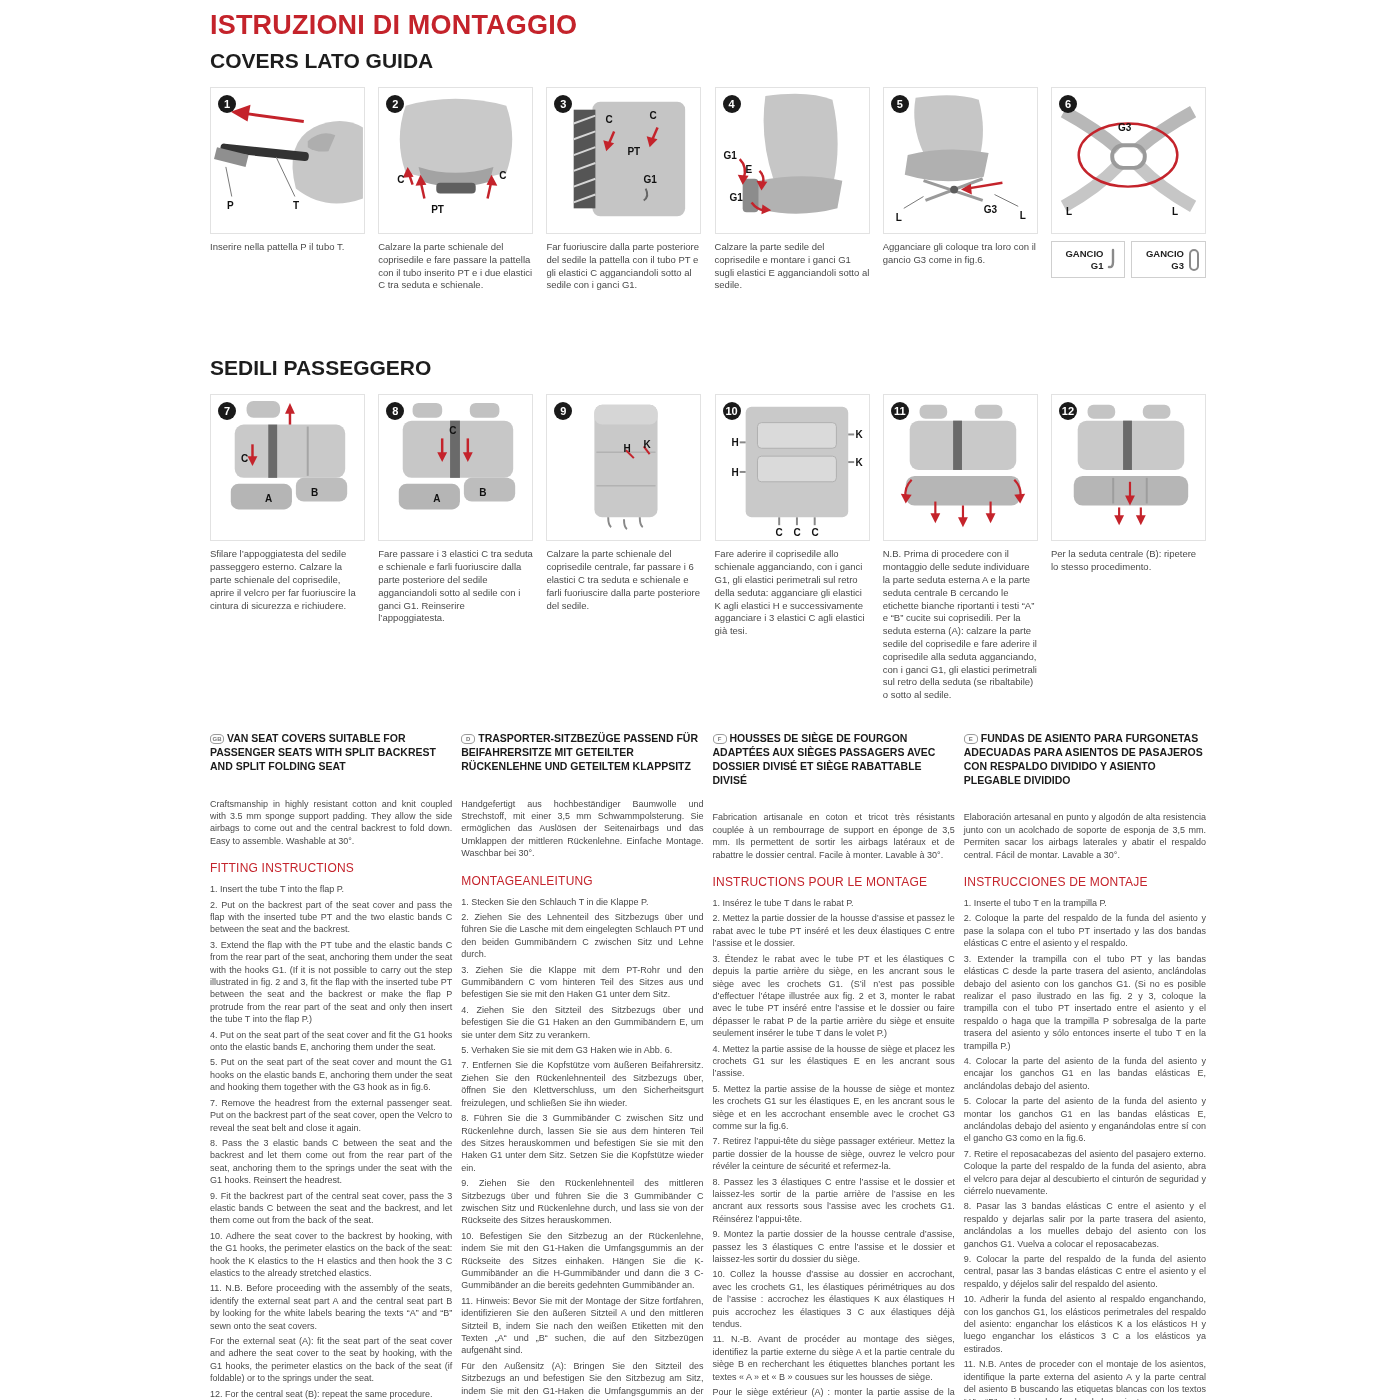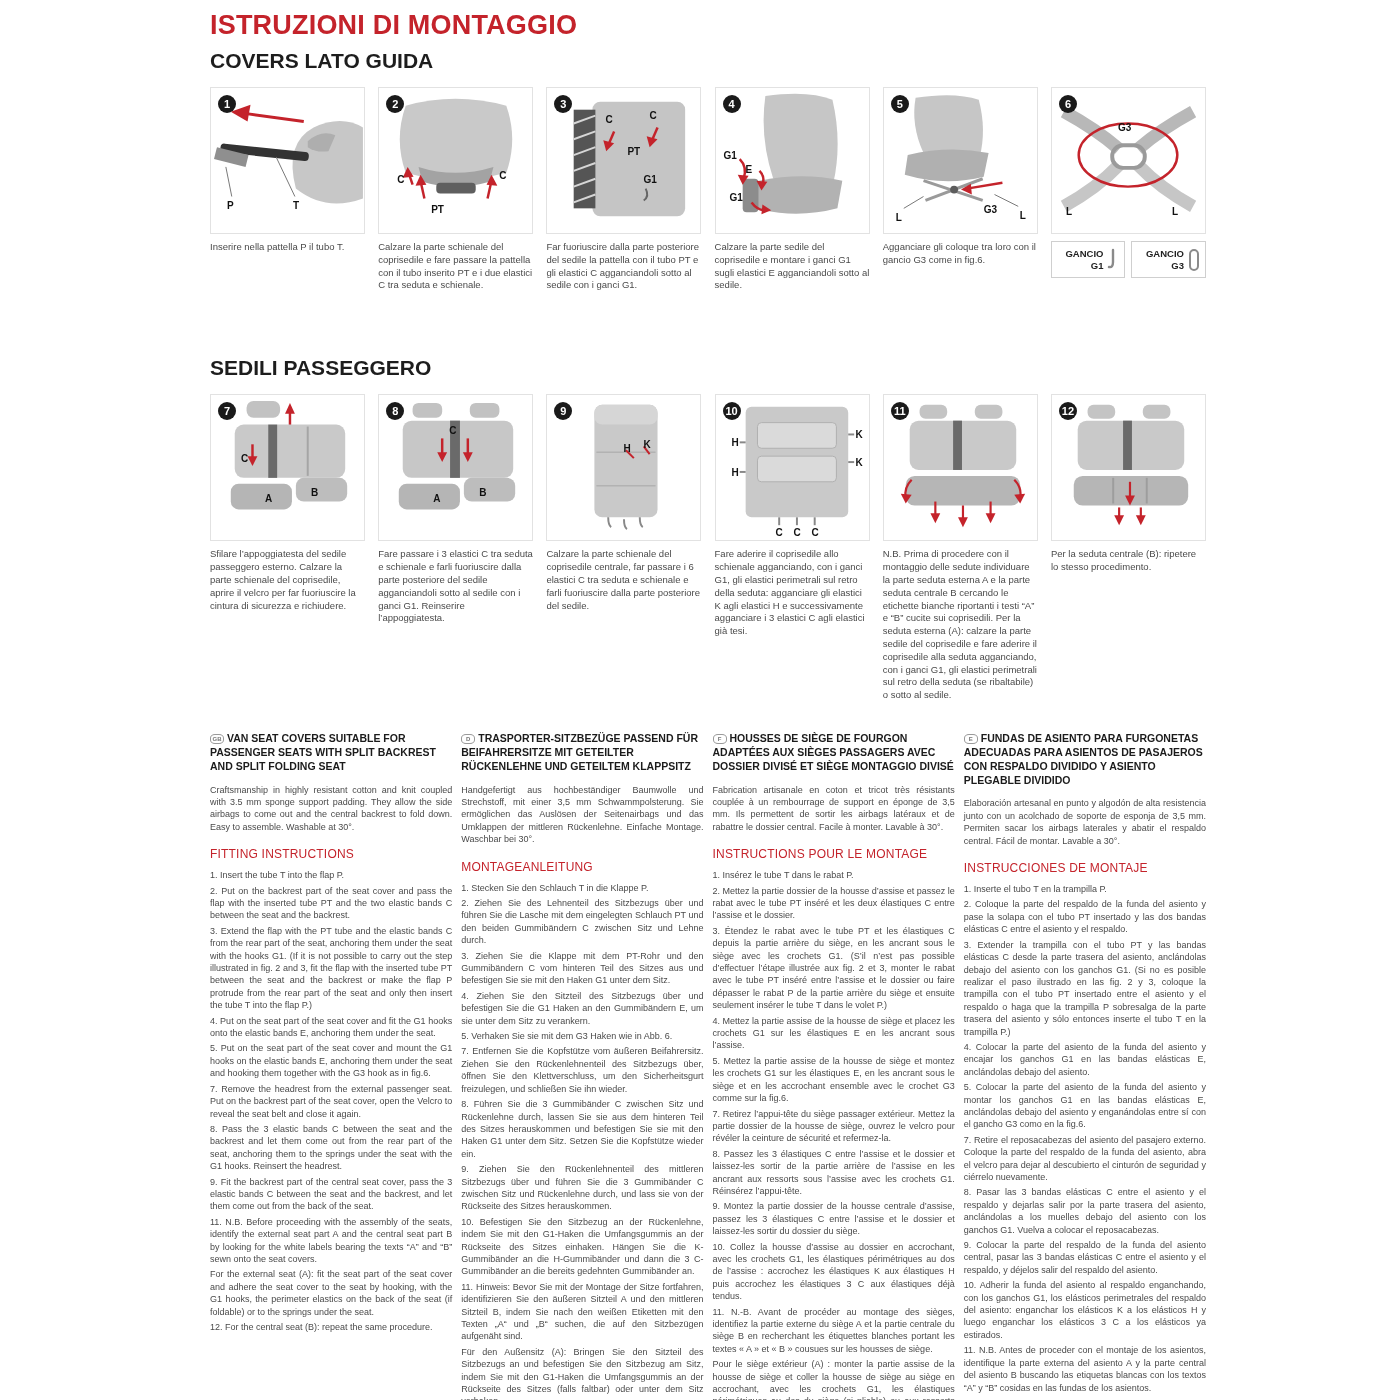--- a/index.html
+++ b/index.html
@@ -27,21 +27,21 @@
     align-items:center; justify-content:space-between; height:37px; }
   .gancio-text { text-align:right; font-weight:bold; font-size:9.5px; line-height:1.25; color:#222; flex:1; padding-right:4px;}
   .gancio-box svg { width:12px; height:24px; flex:0 0 auto; }
 
   .columns { display:flex; gap:9px; margin-top:30px; }
   .col { flex:1; min-width:0; }
   .col-head { font-size:10.5px; font-weight:bold; line-height:1.32; color:#1b1b1b; }
   .flag { display:inline-block; width:14px; height:10px; border:1px solid #9a9a9a; border-radius:5px/4px;
     font-size:6px; line-height:9px; text-align:center; color:#777; font-weight:bold;
     vertical-align:1px; margin-right:3px; }
-  .intro { margin-top:10px; font-size:9px; line-height:1.38; color:#4a4a4a; text-align:justify; }
+  .intro { margin-top:24px; font-size:9px; line-height:1.38; color:#4a4a4a; text-align:justify; }
   .subhead { margin-top:14px; font-size:12px; font-weight:normal; color:#c4232b; letter-spacing:0.2px; }
   .steps { margin-top:8px; }
   .step { font-size:9px; line-height:1.38; color:#4a4a4a; text-align:justify; margin-bottom:3px; }
 
   .stroke-red { stroke:#c4232b; }
   .fill-red { fill:#c4232b; }
 </style>
 </head>
 <body>
 
@@ -330,20 +330,21 @@
       <div class="steps">
 
       <p class="step">1. Insert the tube T into the flap P.</p>
           <p class="step">2. Put on the backrest part of the seat cover and pass the flap with the inserted tube PT and the two elastic bands C between the seat and the backrest.</p>
           <p class="step">3. Extend the flap with the PT tube and the elastic bands C from the rear part of the seat, anchoring them under the seat with the hooks G1. (If it is not possible to carry out the step illustrated in fig. 2 and 3, fit the flap with the inserted tube PT between the seat and the backrest or make the flap P protrude from the rear part of the seat and only then insert the tube T into the flap P.)</p>
           <p class="step">4. Put on the seat part of the seat cover and fit the G1 hooks onto the elastic bands E, anchoring them under the seat.</p>
           <p class="step">5. Put on the seat part of the seat cover and mount the G1 hooks on the elastic bands E, anchoring them under the seat and hooking them together with the G3 hook as in fig.6.</p>
           <p class="step">7. Remove the headrest from the external passenger seat. Put on the backrest part of the seat cover, open the Velcro to reveal the seat belt and close it again.</p>
           <p class="step">8. Pass the 3 elastic bands C between the seat and the backrest and let them come out from the rear part of the seat, anchoring them to the springs under the seat with the G1 hooks. Reinsert the headrest.</p>
           <p class="step">9. Fit the backrest part of the central seat cover, pass the 3 elastic bands C between the seat and the backrest, and let them come out from the back of the seat.</p>
+          <p class="step">10. Adhere the seat cover to the backrest by hooking, with the G1 hooks, the perimeter elastics on the back of the seat: hook the K elastics to the H elastics and then hook the 3 C elastics to the already stretched elastics.</p>
           <p class="step">11. N.B. Before proceeding with the assembly of the seats, identify the external seat part A and the central seat part B by looking for the white labels bearing the texts “A” and “B” sewn onto the seat covers.</p>
           <p class="step">For the external seat (A): fit the seat part of the seat cover and adhere the seat cover to the seat by hooking, with the G1 hooks, the perimeter elastics on the back of the seat (if foldable) or to the springs under the seat.</p>
           <p class="step">12. For the central seat (B): repeat the same procedure.</p>
         </div>
     </div>
 
     <div class="col">
       <h3 class="col-head"><span class="flag">D</span><span>TRASPORTER-SITZBEZÜGE PASSEND FÜR BEIFAHRERSITZE MIT GETEILTER RÜCKENLEHNE UND GETEILTEM KLAPPSITZ</span></h3>
       <p class="intro">Handgefertigt aus hochbeständiger Baumwolle und Strechstoff, mit einer 3,5 mm Schwammpolsterung. Sie ermöglichen das Auslösen der Seitenairbags und das Umklappen der mittleren Rückenlehne. Einfache Montage. Waschbar bei 30°.</p>
       <h4 class="subhead">MONTAGEANLEITUNG</h4>
@@ -357,21 +358,21 @@
           <p class="step">7. Entfernen Sie die Kopfstütze vom äußeren Beifahrersitz. Ziehen Sie den Rückenlehnenteil des Sitzbezugs über, öffnen Sie den Klettverschluss, um den Sicherheitsgurt freizulegen, und schließen Sie ihn wieder.</p>
           <p class="step">8. Führen Sie die 3 Gummibänder C zwischen Sitz und Rückenlehne durch, lassen Sie sie aus dem hinteren Teil des Sitzes herauskommen und befestigen Sie sie mit den Haken G1 unter dem Sitz. Setzen Sie die Kopfstütze wieder ein.</p>
           <p class="step">9. Ziehen Sie den Rückenlehnenteil des mittleren Sitzbezugs über und führen Sie die 3 Gummibänder C zwischen Sitz und Rückenlehne durch, und lass sie von der Rückseite des Sitzes herauskommen.</p>
           <p class="step">10. Befestigen Sie den Sitzbezug an der Rückenlehne, indem Sie mit den G1-Haken die Umfangsgummis an der Rückseite des Sitzes einhaken. Hängen Sie die K-Gummibänder an die H-Gummibänder und dann die 3 C-Gummibänder an die bereits gedehnten Gummibänder an.</p>
           <p class="step">11. Hinweis: Bevor Sie mit der Montage der Sitze fortfahren, identifizieren Sie den äußeren Sitzteil A und den mittleren Sitzteil B, indem Sie nach den weißen Etiketten mit den Texten „A“ und „B“ suchen, die auf den Sitzbezügen aufgenäht sind.</p>
           <p class="step">Für den Außensitz (A): Bringen Sie den Sitzteil des Sitzbezugs an und befestigen Sie den Sitzbezug am Sitz, indem Sie mit den G1-Haken die Umfangsgummis an der Rückseite des Sitzes (falls faltbar) oder unter dem Sitz verhaken.</p>
         </div>
     </div>
 
     <div class="col">
-      <h3 class="col-head"><span class="flag">F</span><span>HOUSSES DE SIÈGE DE FOURGON ADAPTÉES AUX SIÈGES PASSAGERS AVEC DOSSIER DIVISÉ ET SIÈGE MONTAGGIO DIVISÉ</span></h3>
+      <h3 class="col-head"><span class="flag">F</span><span>HOUSSES DE SIÈGE DE FOURGON ADAPTÉES AUX SIÈGES PASSAGERS AVEC DOSSIER DIVISÉ ET SIÈGE RABATTABLE DIVISÉ</span></h3>
       <p class="intro">Fabrication artisanale en coton et tricot très résistants couplée à un rembourrage de support en éponge de 3,5 mm. Ils permettent de sortir les airbags latéraux et de rabattre le dossier central. Facile à monter. Lavable à 30°.</p>
       <h4 class="subhead">INSTRUCTIONS POUR LE MONTAGE</h4>
       <div class="steps">
 
       <p class="step">1. Insérez le tube T dans le rabat P.</p>
           <p class="step">2. Mettez la partie dossier de la housse d’assise et passez le rabat avec le tube PT inséré et les deux élastiques C entre l’assise et le dossier.</p>
           <p class="step">3. Étendez le rabat avec le tube PT et les élastiques C depuis la partie arrière du siège, en les ancrant sous le siège avec les crochets G1. (S’il n’est pas possible d’effectuer l’étape illustrée aux fig. 2 et 3, monter le rabat avec le tube PT inséré entre l’assise et le dossier ou faire dépasser le rabat P de la partie arrière du siège et ensuite seulement insérer le tube T dans le volet P.)</p>
           <p class="step">4. Mettez la partie assise de la housse de siège et placez les crochets G1 sur les élastiques E en les ancrant sous l’assise.</p>
           <p class="step">5. Mettez la partie assise de la housse de siège et montez les crochets G1 sur les élastiques E, en les ancrant sous le siège et en les accrochant ensemble avec le crochet G3 comme sur la fig.6.</p>
           <p class="step">7. Retirez l’appui-tête du siège passager extérieur. Mettez la partie dossier de la housse de siège, ouvrez le velcro pour révéler la ceinture de sécurité et refermez-la.</p>

